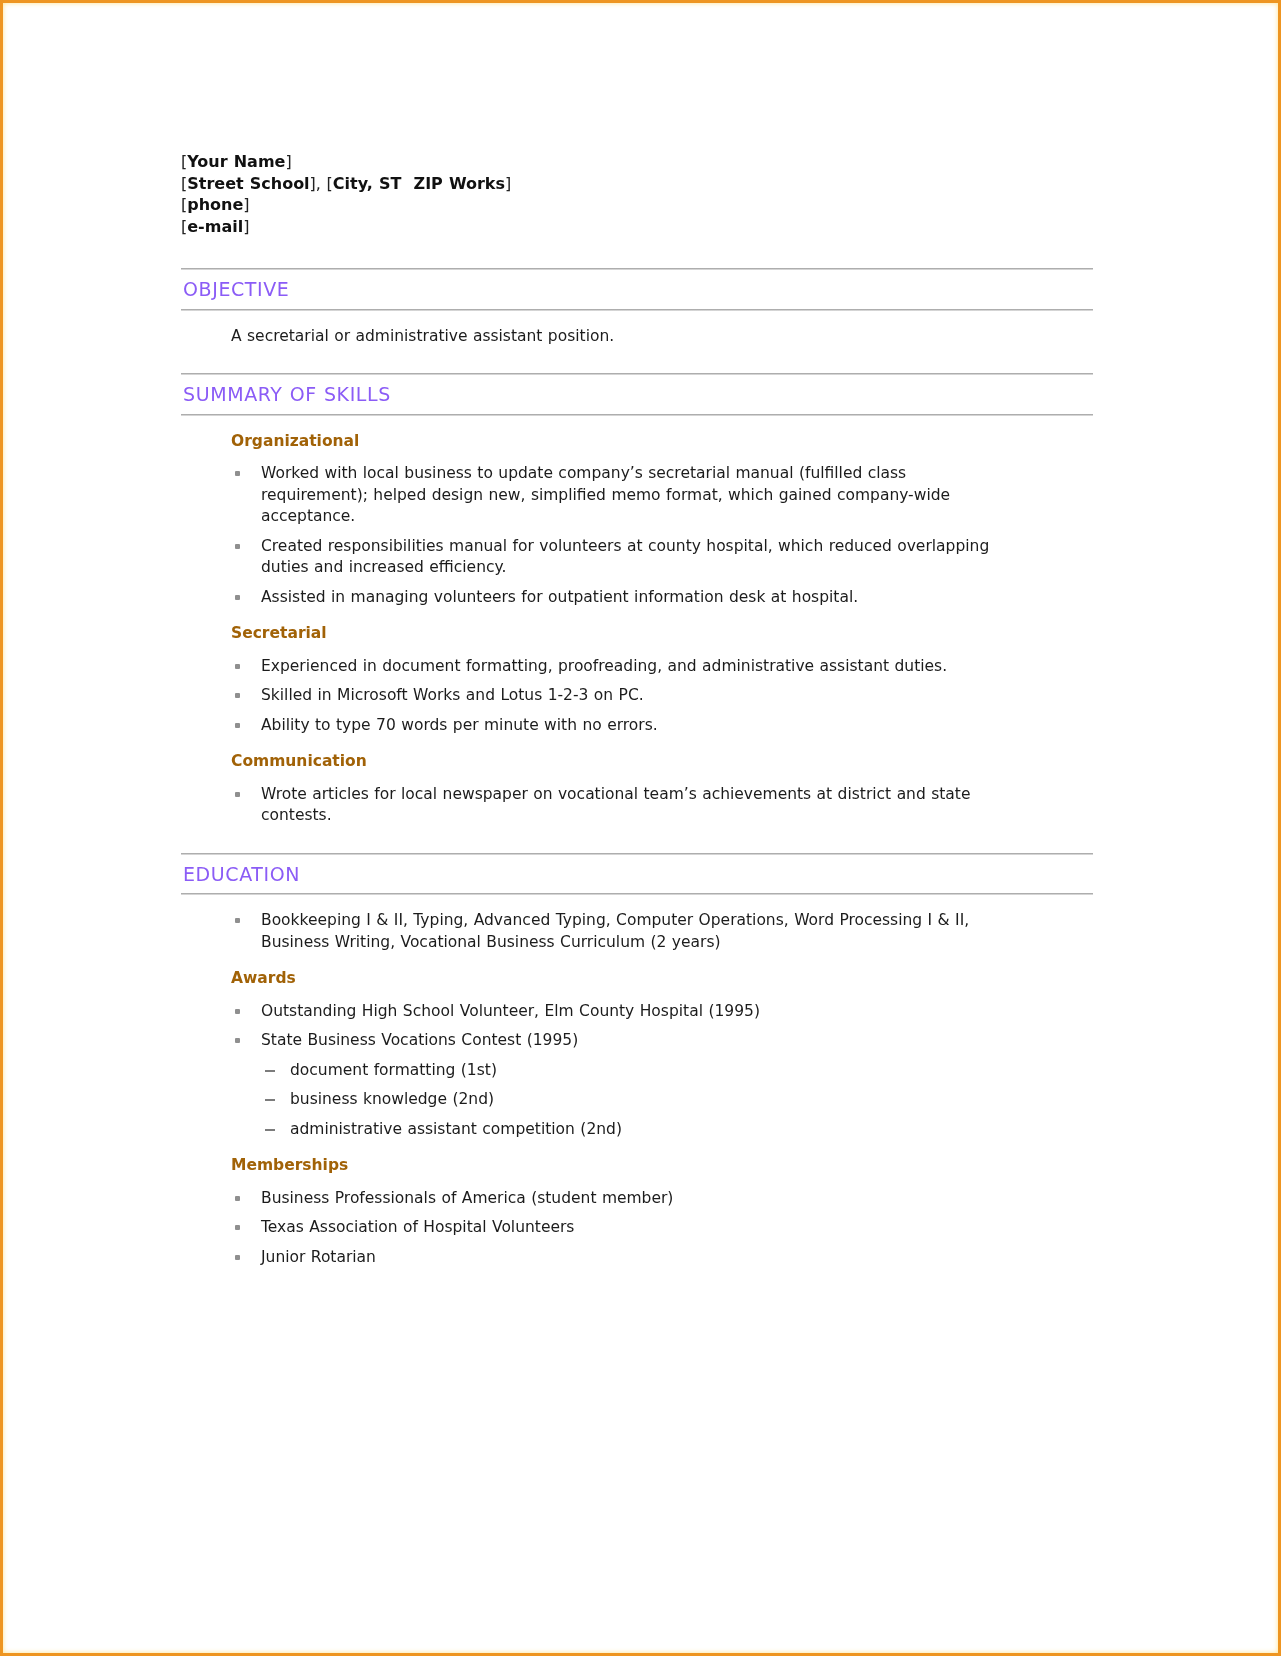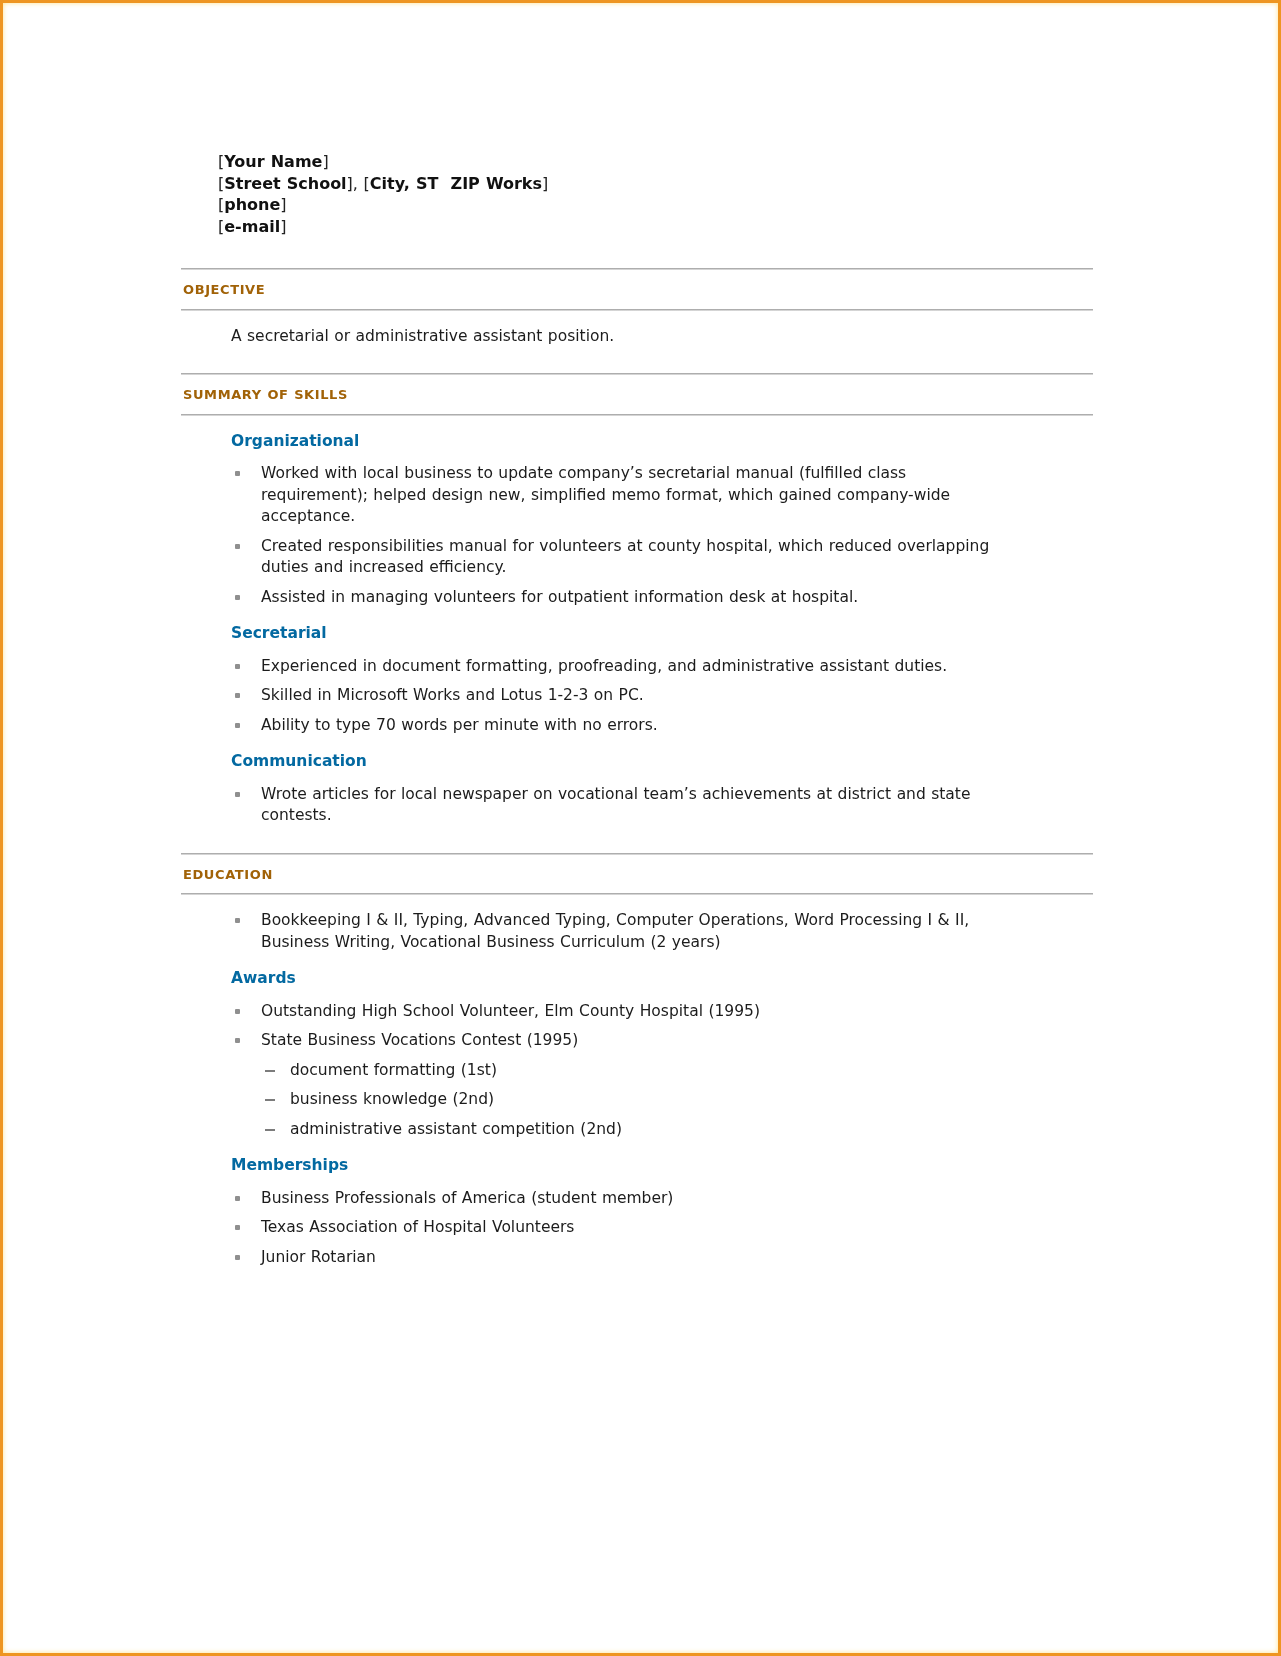--- a/index.html
+++ b/index.html
@@ -13,43 +13,43 @@
     border: 3px solid #ee9521;
     background: #ffffff;
     box-shadow: inset 0 0 5px rgba(255, 223, 130, 0.9);
   }
   .content {
     position: absolute; left: 178px; top: 148px; width: 912px;
     font-size: 15.5px; line-height: 21.5px; word-spacing: 0.5px;
   }
   
   .contact { margin: 0 0 4px 0; }
-  .cline { font-size: 16px; line-height: 21.5px; color: #111; margin-left: 37px; }
+  .cline { font-size: 16px; line-height: 21.5px; color: #111; }
   .cline b { font-weight: bold; }
   .br { font-weight: normal; color: #222; white-space: pre-wrap; }
   .pw { white-space: pre-wrap; }
   
   section { margin-top: 26px; }
   section.first { margin-top: 31px; }
   .rule {
     height: 2px; width: 100%;
     background: linear-gradient(to bottom, #9a9a9a, #e8e8e8);
   }
   h2 {
     margin: 9px 0 8px 2px; padding: 0;
-    font-size: 13px; font-weight: 700; letter-spacing: 0.6px;
-    color: #a16207; text-transform: none;
+    font-size: 19px; font-weight: 400; letter-spacing: 0.6px;
+    color: #8b5cf6; text-transform: none;
   }
   .sec-body { margin-top: 15px; }
   
   .ind { margin-left: 50px; }
   p { margin: 0; }
   h3 {
     margin: 15px 0 11px 50px; padding: 0;
-    font-size: 15.5px; font-weight: bold; color: #0369a1;
+    font-size: 15.5px; font-weight: bold; color: #a16207;
   }
   .school-block { margin-left: 50px; margin-top: 15px; }
   .school-block em { font-style: italic; }
   
   .li { display: flex; padding-left: 54px; margin: 8px 0; }
   .li .marker {
     flex: 0 0 auto; width: 5px; height: 5px; margin: 8px 21px 0 0;
     background: #8f8f8f; border-radius: 1px;
   }
   .li .li-text { max-width: 750px; }

